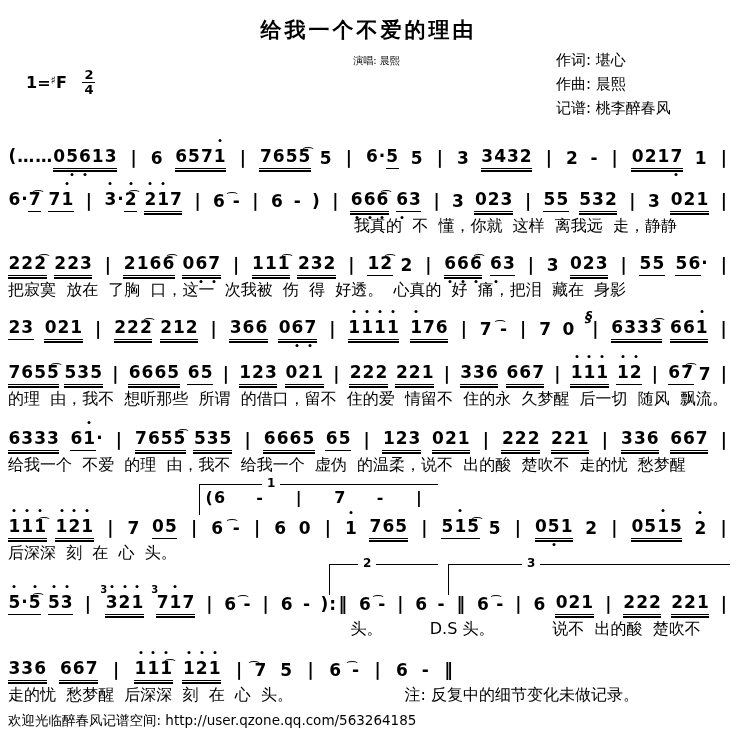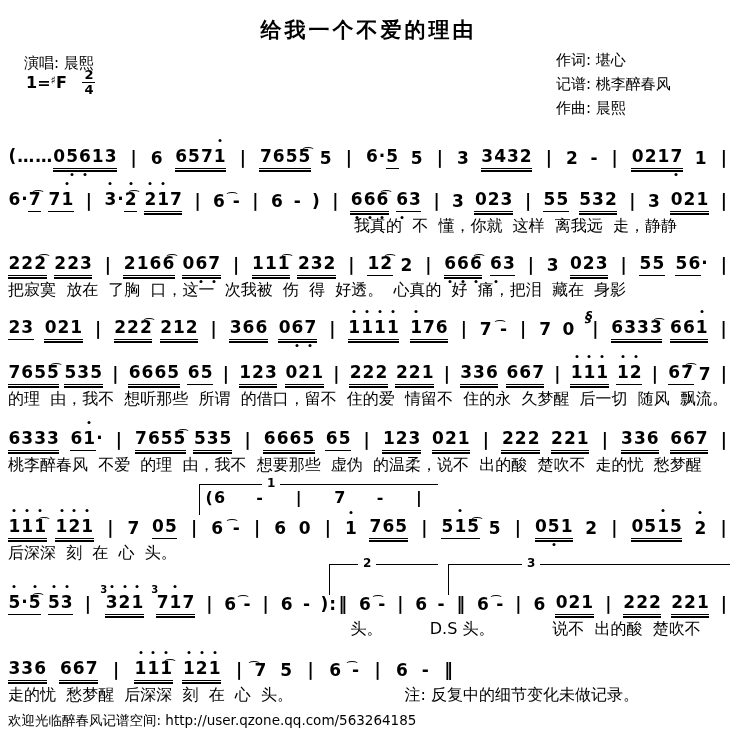--- a/index.html
+++ b/index.html
@@ -1,21 +1,21 @@
 <!DOCTYPE html>
 <html><head>
 <meta charset="utf-8">
 <style>
   html,body{margin:0;padding:0;background:#fff;color:#000;}
   body{width:737px;height:748px;overflow:hidden;font-family:"DejaVu Sans",sans-serif;}
   .page{position:relative;width:721px;height:100%;margin:0 auto;padding:0 0;}
   
   .title{margin-top:16px;text-align:center;font-size:21px;font-weight:bold;letter-spacing:3px;}
   .sub-row{position:relative;height:88px;}
-  .singer{position:absolute;left:16px;right:0;top:10px;font-size:15px;}
+  .singer{position:absolute;left:16px;right:0;top:10px;text-align:center;font-size:10px;}
   .credits{position:absolute;left:548px;top:4px;font-size:15px;line-height:1.6;}
   .keysig{position:absolute;left:18px;top:24px;font-size:16px;font-weight:bold;}
   .keysig .sharp{font-size:11px;vertical-align:4px;}
   .frac{display:inline-block;vertical-align:-6px;text-align:center;line-height:1.05;font-size:13px;margin-left:10px;font-weight:bold;}
   .frac .num{display:block;border-bottom:1.5px solid #000;padding:0 2px;}
   .frac .den{display:block;}
   
   .sys{position:relative;margin-top:20px;}
   .notes{display:flex;justify-content:space-between;align-items:center;font-weight:bold;font-size:17px;white-space:nowrap;}
   .tok{white-space:pre;display:inline-block;}
@@ -47,22 +47,22 @@
     <div class="keysig">
       <span>1=</span><span class="sharp">♯</span><span>F</span>
       <span class="frac">
         <span class="num">2</span>
         <span class="den">4</span>
       </span>
     </div>
     <div class="singer">演唱: 晨熙</div>
     <div class="credits">
       <div>作词: 堪心</div>
+      <div>作曲: 晨熙</div>
       <div>记谱: 桃李醉春风</div>
-      <div>作曲: 晨熙</div>
     </div>
   </div>
 
   <main id="score-body">
       <div class="sys" style="margin-top: 14px;">
         <div class="notes">
           <span class="tok"><span class="n">(</span><span class="n">…</span><span class="n">…</span><span class="u2"><span class="n">0</span><span class="n">5<i class="db"></i></span><span class="n">6<i class="db"></i></span><span class="n">1</span><span class="n">3</span></span></span>
           <span class="tok"><span class="n bar">|</span></span>
           <span class="tok"><span class="n">6</span></span>
           <span class="tok"><span class="u2"><span class="n">6</span><span class="n">5</span><span class="n">7</span><span class="n">1<i class="da"></i></span></span></span>
@@ -212,21 +212,21 @@
           <span class="tok"><span class="u2"><span class="n">0</span><span class="n">2</span><span class="n">1</span></span></span>
           <span class="tok"><span class="n bar">|</span></span>
           <span class="tok"><span class="u2"><span class="n">2</span><span class="n">2</span><span class="n">2</span></span></span>
           <span class="tok"><span class="u2"><span class="n">2</span><span class="n">2</span><span class="n">1</span></span></span>
           <span class="tok"><span class="n bar">|</span></span>
           <span class="tok"><span class="u2"><span class="n">3</span><span class="n">3</span><span class="n">6</span></span></span>
           <span class="tok"><span class="u2"><span class="n">6</span><span class="n">6</span><span class="n">7</span></span></span>
           <span class="tok"><span class="n bar">|</span></span>
         </div>
         <div class="lyrics">
-          <span class="lyr" style="left: 0%;">桃李醉春风  不爱  的理  由，我不  想要那些  虚伪  的温柔，说不  出的酸  楚吹不  走的忧  愁梦醒</span>
+          <span class="lyr" style="left: 0%;">给我一个  不爱  的理  由，我不  给我一个  虚伪  的温柔，说不  出的酸  楚吹不  走的忧  愁梦醒</span>
         </div>
       </div>
       <div class="sys" style="margin-top: 12px; padding-top: 32px;">
         <div class="volta" style="left: 26.5%; width: 33%;">
           <span class="vlabel">1</span>
           <div class="vnotes">
             <span class="tok"><span class="n">(</span><span class="n">6</span></span>
             <span class="tok"><span class="n">-</span></span>
             <span class="tok"><span class="n bar">|</span></span>
             <span class="tok"><span class="n">7</span></span>

